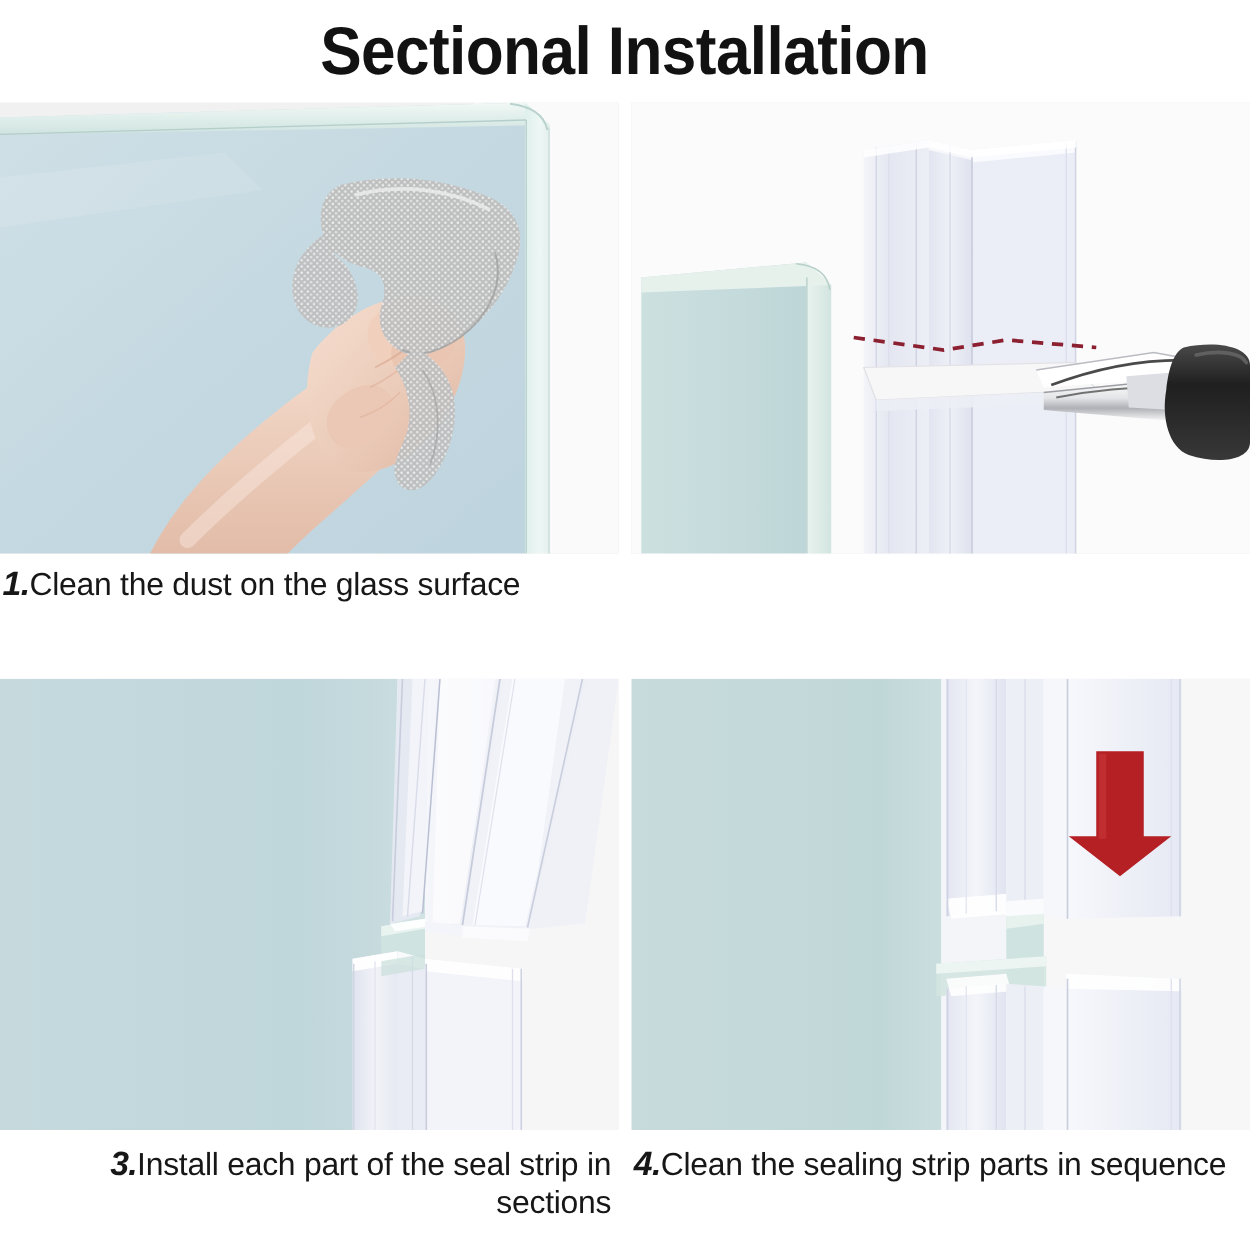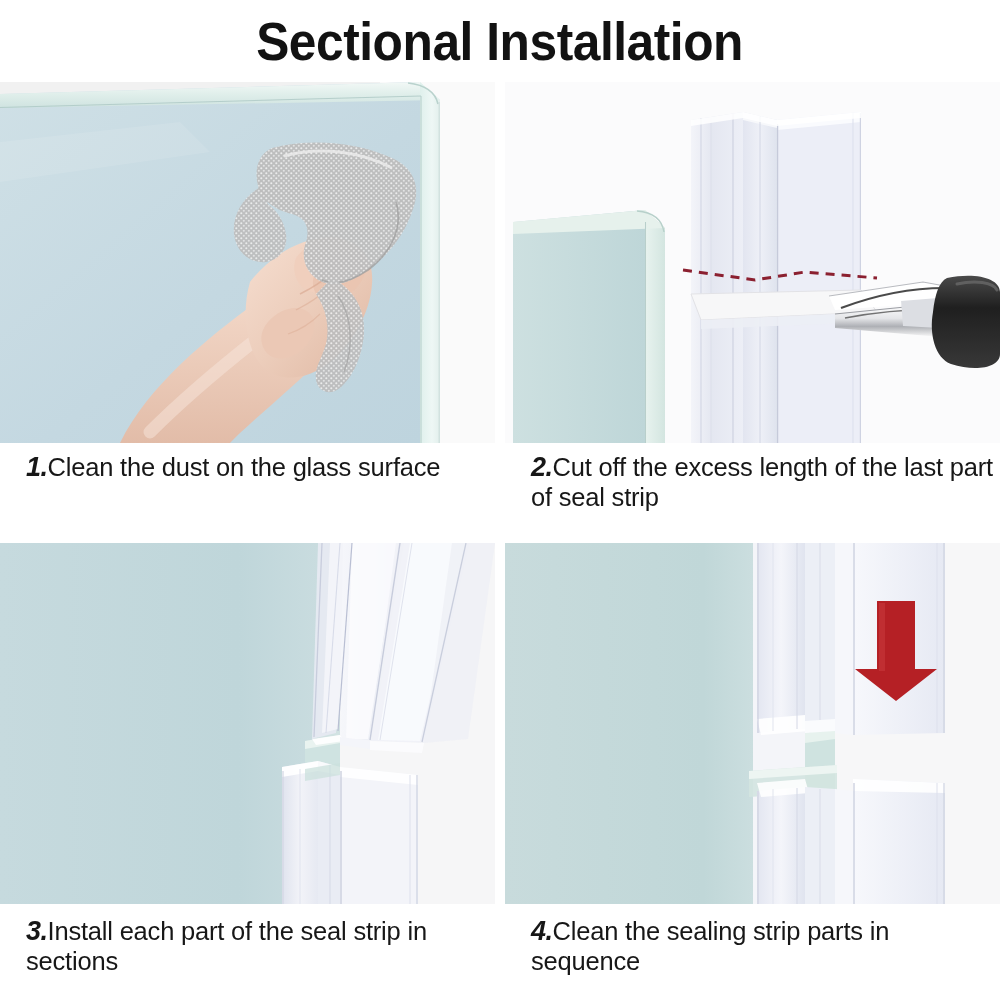--- a/index.html
+++ b/index.html
@@ -53,36 +53,36 @@
     top: 82px;
     width: 1000px;
     height: 907px;
   }
   .cell {
     position: absolute;
     width: 495px;
   }
   .cell-1 { left: 0;   top: 0; }
   .cell-2 { left: 505px; top: 0; }
-  .cell-3 { left: 0;   top: 461px; }
+  .cell-3 { left: 0;   top: 461px; text-align: right; }
   .cell-4 { left: 505px; top: 461px; }
 
   .figure {
     position: relative;
     width: 495px;
     height: 361px;
     background: #f1f1f1;
     overflow: hidden;
   }
   .cell-3 .figure, .cell-4 .figure { height: 361px; }
   .figure svg { display: block; width: 495px; height: 361px; }
 
   
   .caption {
-    padding: 9px 6px 0 26px;
+    padding: 9px 6px 0 2px;
     font-size: 25.5px;
     line-height: 30px;
     color: #171717;
     font-weight: 400;
     letter-spacing: -0.2px;
   }
   .cell-3 .caption, .cell-4 .caption { padding-top: 12px; }
   .step-num {
     font-weight: bold;
     font-style: italic;
@@ -270,23 +270,20 @@
           <path d="M340 236 C372 230 408 226 448 228" fill="none" stroke="#3d3d3d" stroke-width="1.6" opacity="0.7"></path>
 
           <path d="M396 218 L470 212 L470 248 L398 244 Z" fill="#dcdee3"></path>
           <path d="M396 218 L470 212" fill="none" stroke="#ffffff" stroke-width="2"></path>
 
           <path d="M442 196 C470 190 495 196 495 210 L495 272 C495 286 470 290 446 282
                    C430 276 424 252 428 230 C430 212 434 200 442 196 Z" fill="url(#handle)"></path>
           <path d="M452 202 C470 198 488 200 492 208" fill="none" stroke="#6d6d6d" stroke-width="3" opacity="0.7" stroke-linecap="round"></path>
         </svg>
       </div>
-      <div class="caption">
-        <span class="step-num">2.</span><span class="caption-text">Cut off the excess length of the last part of seal strip</span>
-      </div>
     </div>
 
     <div class="cell cell-3">
       <div class="figure">
         <svg viewBox="0 0 495 361" xmlns="http://www.w3.org/2000/svg">
           <defs>
             <linearGradient id="g3face" x1="0" y1="0" x2="1" y2="0">
               <stop offset="0" stop-color="#c6dade"></stop>
               <stop offset="0.75" stop-color="#bfd6da"></stop>
               <stop offset="1" stop-color="#c9dcdf"></stop>

